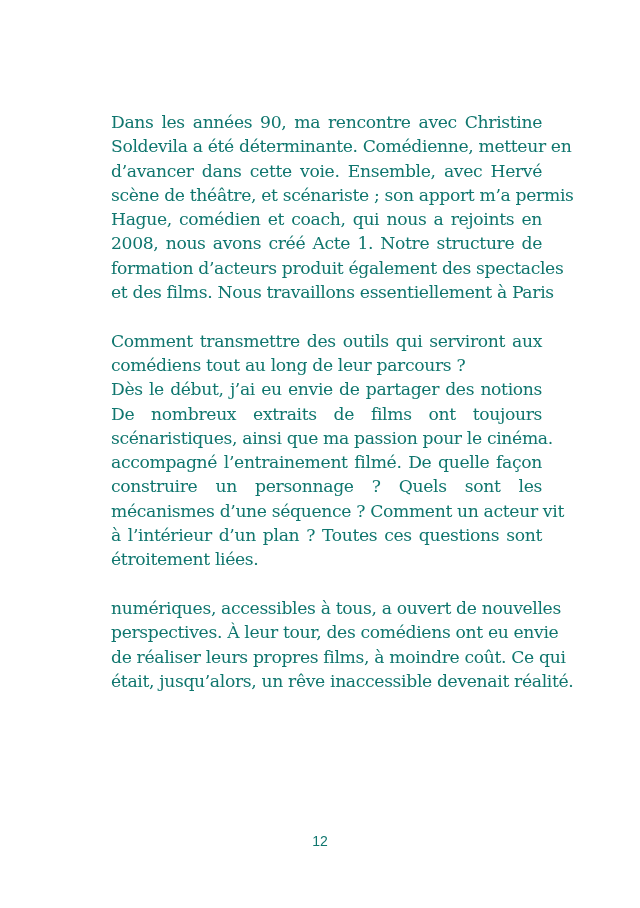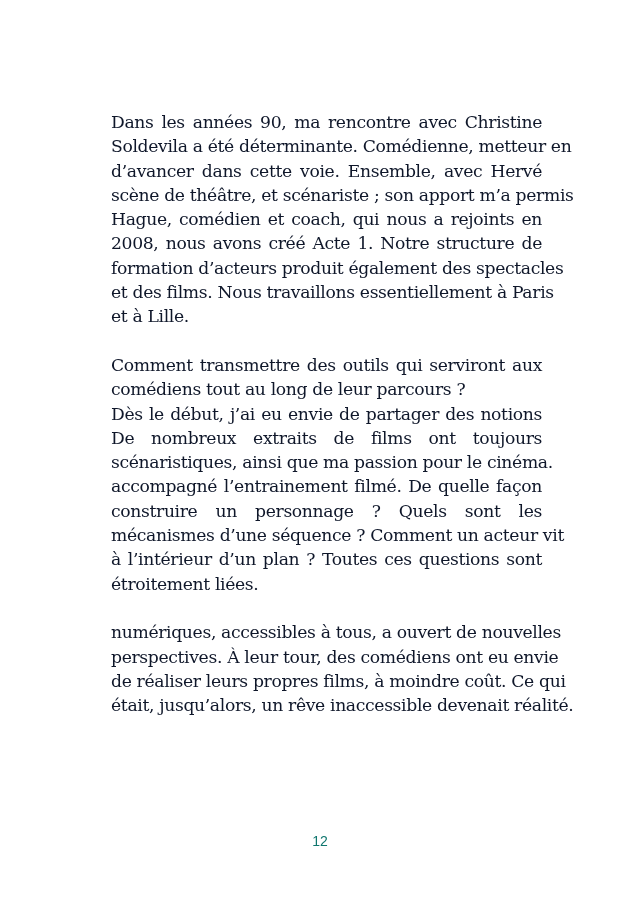--- a/index.html
+++ b/index.html
@@ -18,21 +18,21 @@
       left: 0; top: 0;
       width: 640px;
       height: 908px;
       background: #ffffff;
     }
     .text-block {
       position: absolute;
       left: 111px;
       top: 110px;
       width: 431px;
-      color: #0f172a;
+      color: #0f766e;
       font-family: "DejaVu Serif", "Liberation Serif", serif;
       font-size: 17.2px;
       line-height: 24.3px;
       letter-spacing: -0.35px;
     }
     .para {
       margin: 0 0 24.3px 0;
     }
     .line {
       display: block;
@@ -63,21 +63,20 @@
 
     <p class="para">
       <span class="line">Dans les années 90, ma rencontre avec Christine</span>
       <span class="line">Soldevila a été déterminante. Comédienne, metteur en</span>
       <span class="line">d’avancer dans cette voie. Ensemble, avec Hervé</span>
       <span class="line">scène de théâtre, et scénariste ; son apport m’a permis</span>
       <span class="line">Hague, comédien et coach, qui nous a rejoints en</span>
       <span class="line">2008, nous avons créé Acte 1. Notre structure de</span>
       <span class="line">formation d’acteurs produit également des spectacles</span>
       <span class="line">et des films. Nous travaillons essentiellement à Paris</span>
-      <span class="line last">et à Lille.</span>
     </p>
 
     <p class="para">
       <span class="line">Comment transmettre des outils qui serviront aux</span>
       <span class="line last">comédiens tout au long de leur parcours ?</span>
       <span class="line">Dès le début, j’ai eu envie de partager des notions</span>
       <span class="line">De nombreux extraits de films ont toujours</span>
       <span class="line">scénaristiques, ainsi que ma passion pour le cinéma.</span>
       <span class="line">accompagné l’entrainement filmé. De quelle façon</span>
       <span class="line">construire un personnage ? Quels sont les</span>

